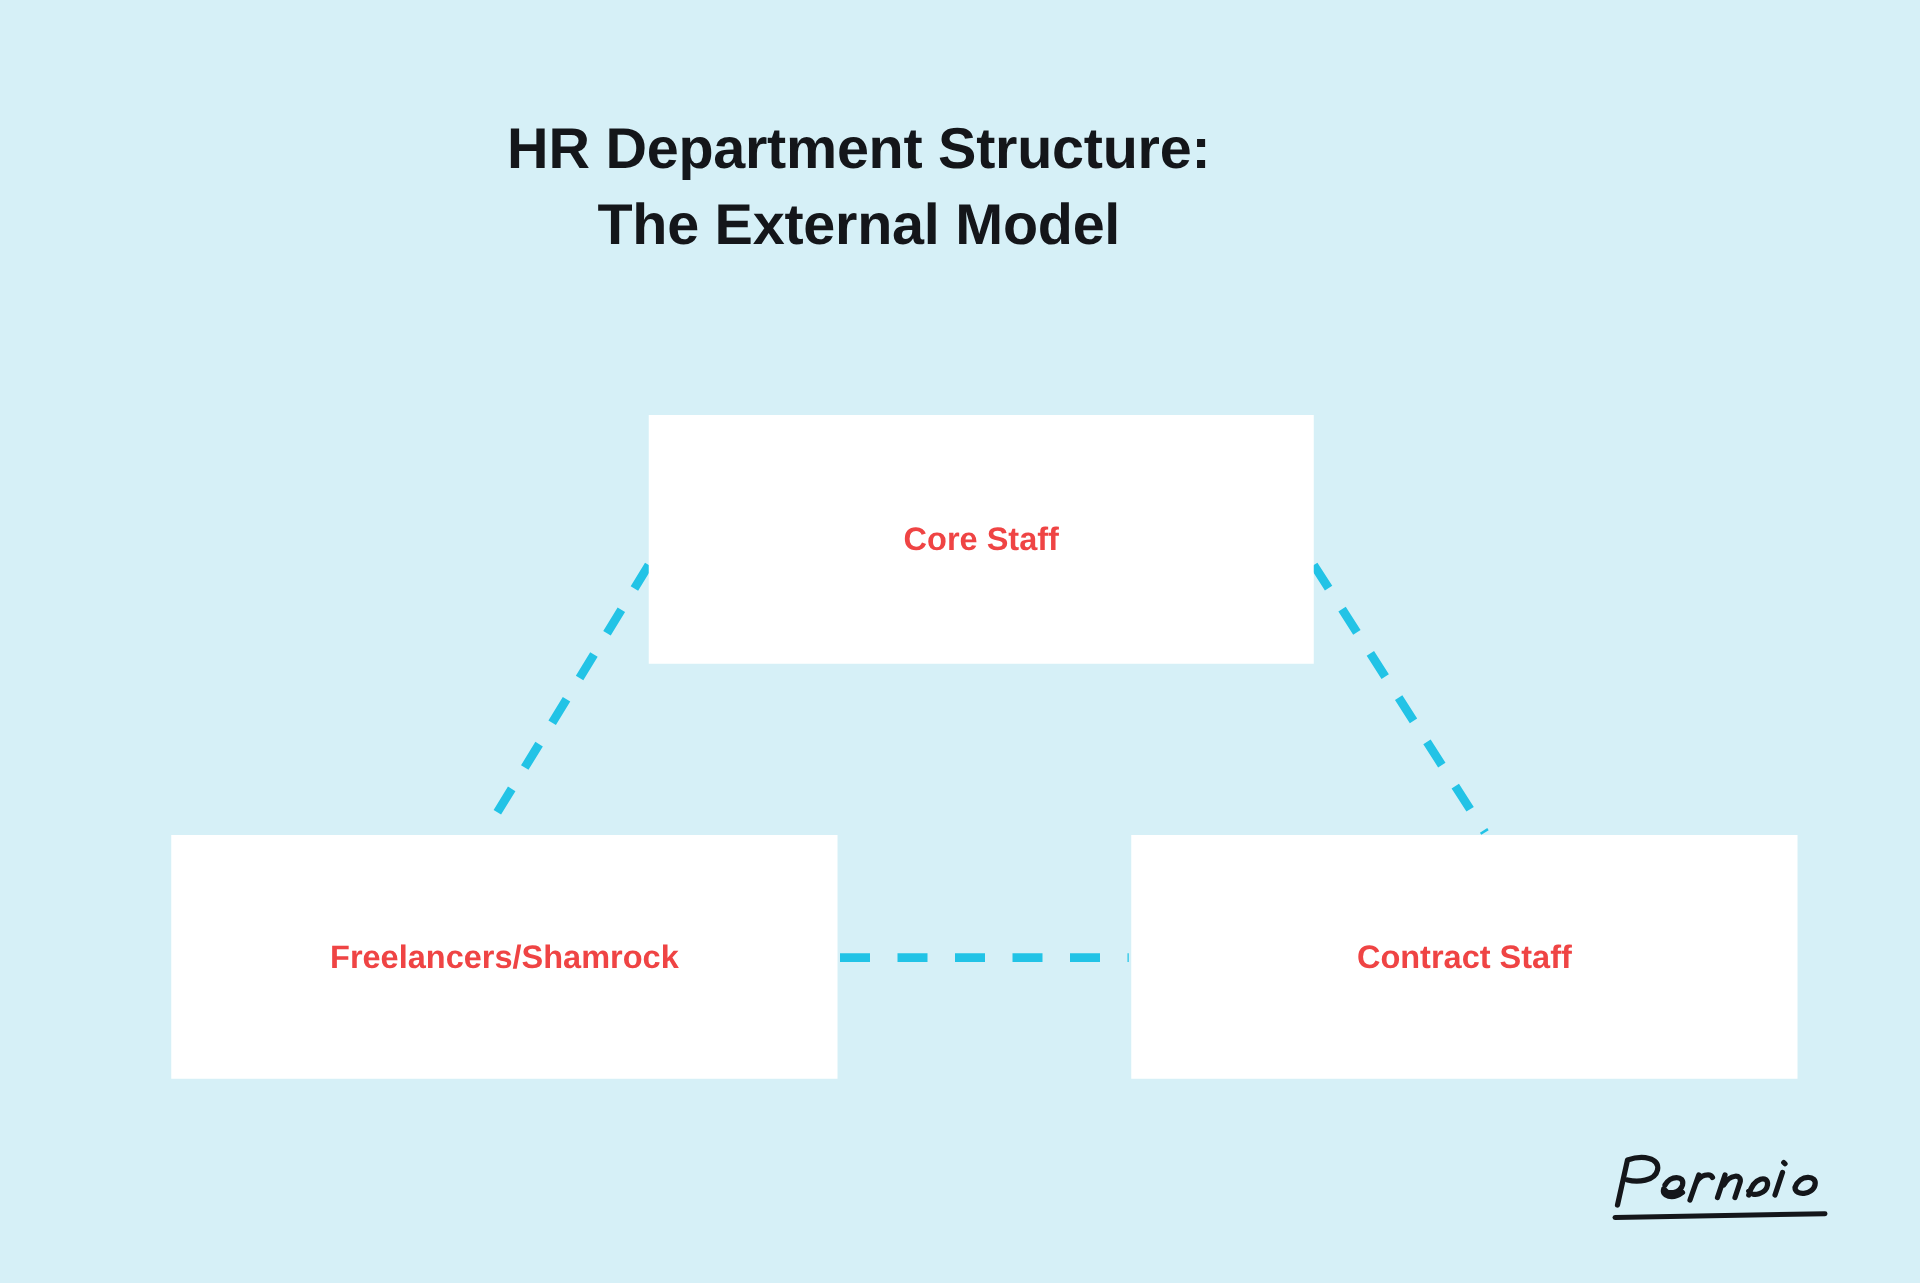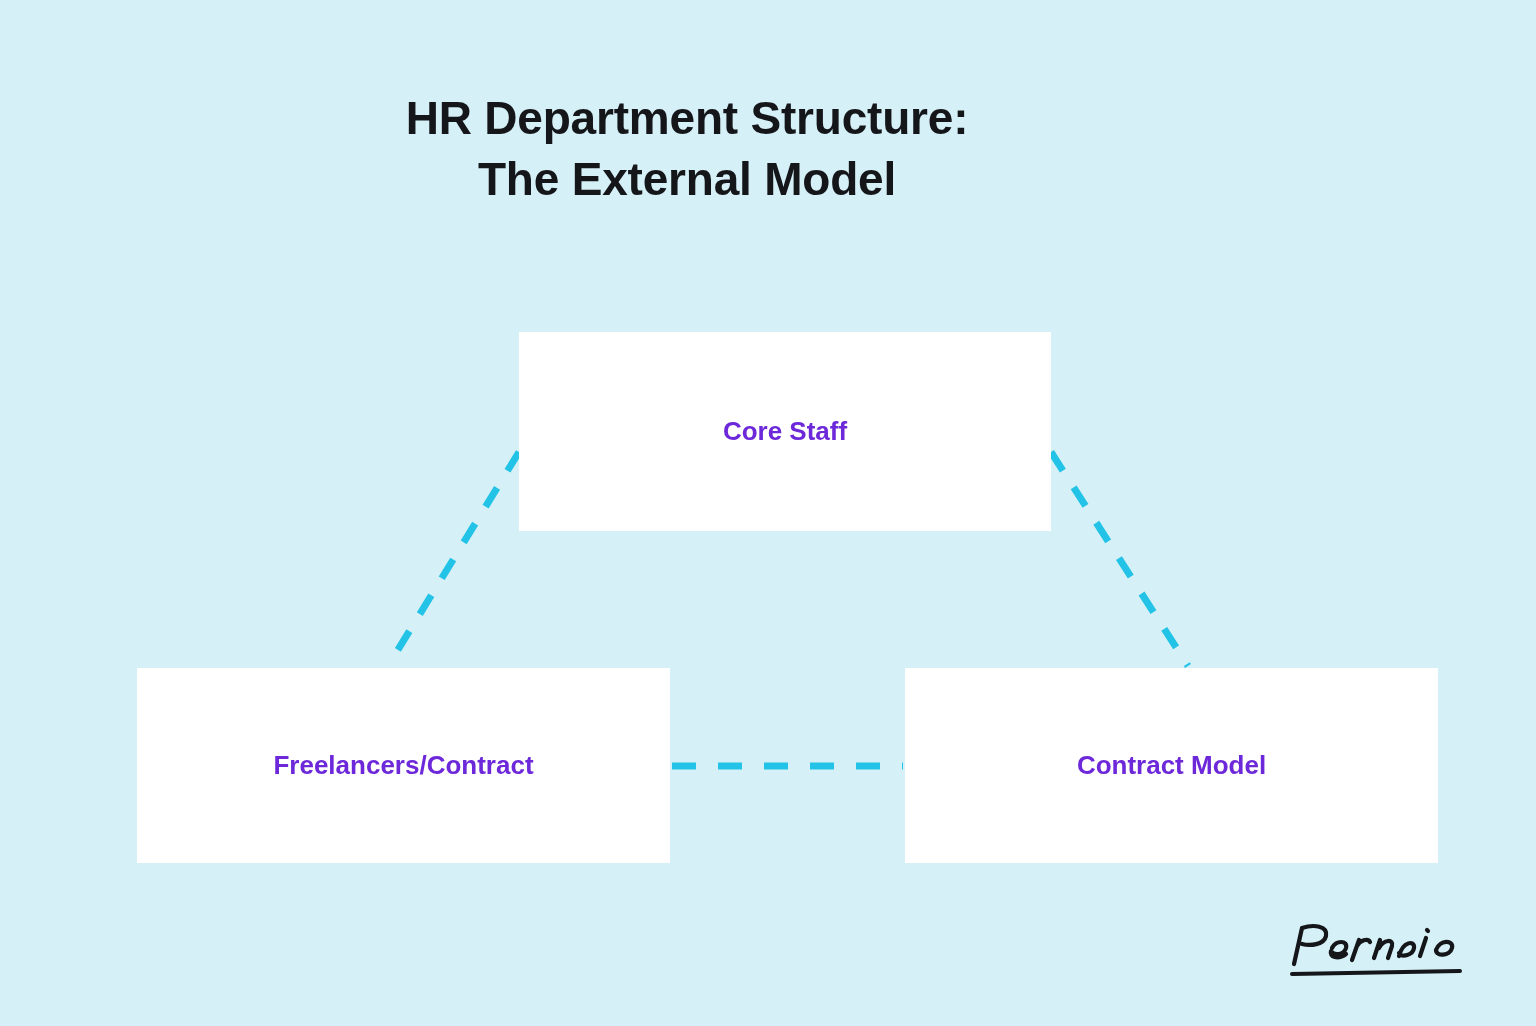--- a/index.html
+++ b/index.html
@@ -41,21 +41,21 @@
     width: 1536px;
     height: 1026px;
   }
   .node {
     position: absolute;
     background: #ffffff;
     display: flex;
     align-items: center;
     justify-content: center;
     text-align: center;
-    color: #6d28d9;
+    color: #ef4444;
     font-size: 26px;
     font-weight: bold;
   }
   .node-core {
     left: 519px;
     top: 332px;
     width: 532px;
     height: 199px;
   }
   .node-freelancers {
@@ -95,25 +95,25 @@
     <line x1="519" y1="452" x2="388" y2="666" stroke="#22c3e6" stroke-width="7" stroke-dasharray="22 20" stroke-linecap="butt"></line>
     <line x1="1051" y1="452" x2="1188" y2="666" stroke="#22c3e6" stroke-width="7" stroke-dasharray="22 20" stroke-linecap="butt"></line>
     <line x1="672" y1="766" x2="903" y2="766" stroke="#22c3e6" stroke-width="7" stroke-dasharray="24 22" stroke-linecap="butt"></line>
   </svg>
 
   <div class="node node-core">
     <span>Core Staff</span>
   </div>
 
   <div class="node node-freelancers">
-    <span>Freelancers/Contract</span>
+    <span>Freelancers/Shamrock</span>
   </div>
 
   <div class="node node-contract">
-    <span>Contract Model</span>
+    <span>Contract Staff</span>
   </div>
 
   <div class="brand">
     <svg viewBox="0 0 190 62" width="190" height="62" xmlns="http://www.w3.org/2000/svg">
       <g fill="none" stroke="#14161a" stroke-width="4.2" stroke-linecap="round" stroke-linejoin="round">
         <path d="M10 46 L18 10 C30 6 44 8 42 18 C40 27 26 28 18 26"></path>
         <path d="M48 30 C52 22 64 22 62 30 C60 37 50 38 47 33 C45 39 54 42 62 36"></path>
         <path d="M68 42 L75 22 M73 28 C76 22 84 20 86 24"></path>
         <path d="M90 40 L96 22 M95 30 C100 21 110 21 108 28 L104 40"></path>
         <path d="M115 38 C119 23 131 22 130 30 C129 37 118 40 115 35"></path>

